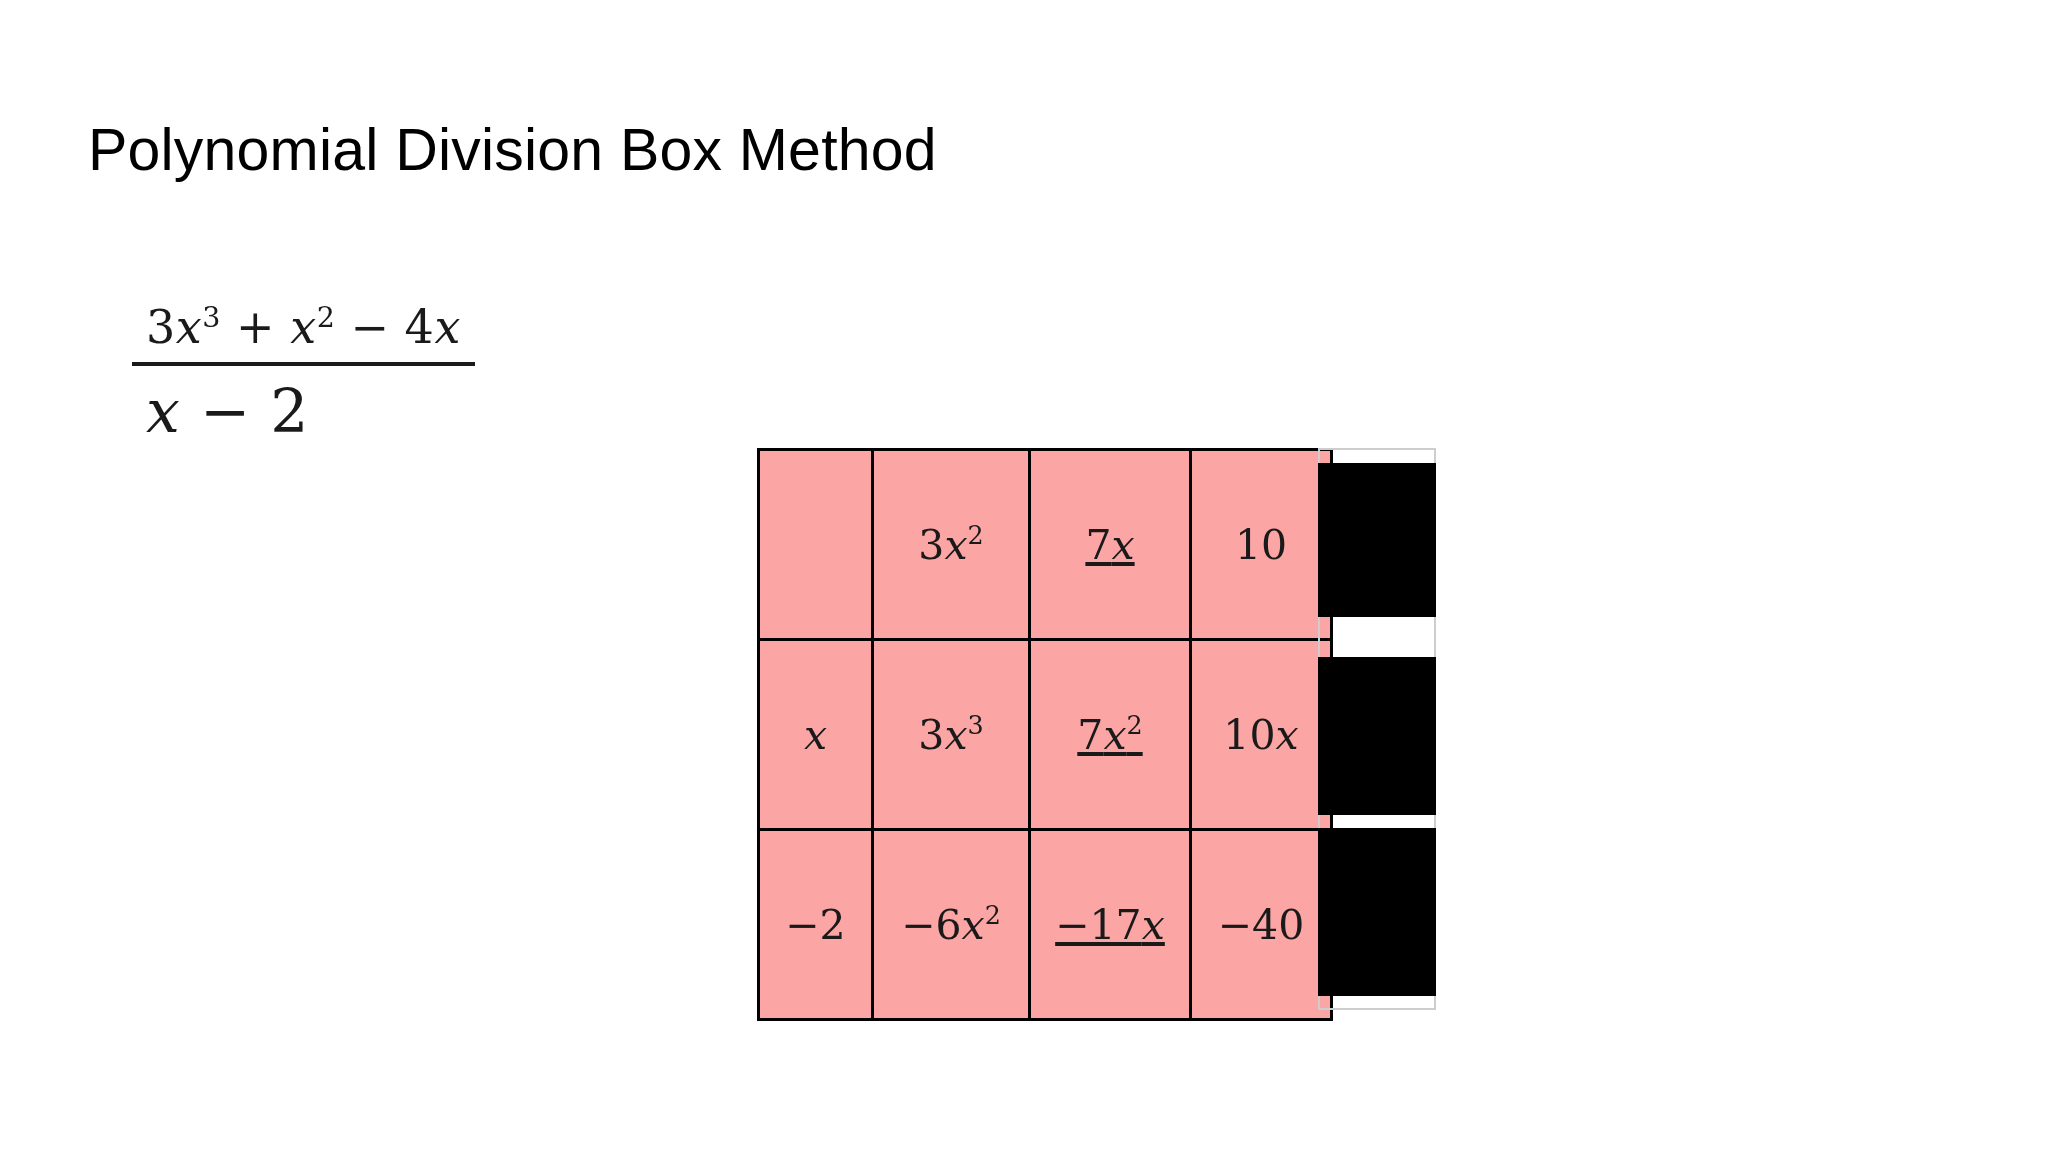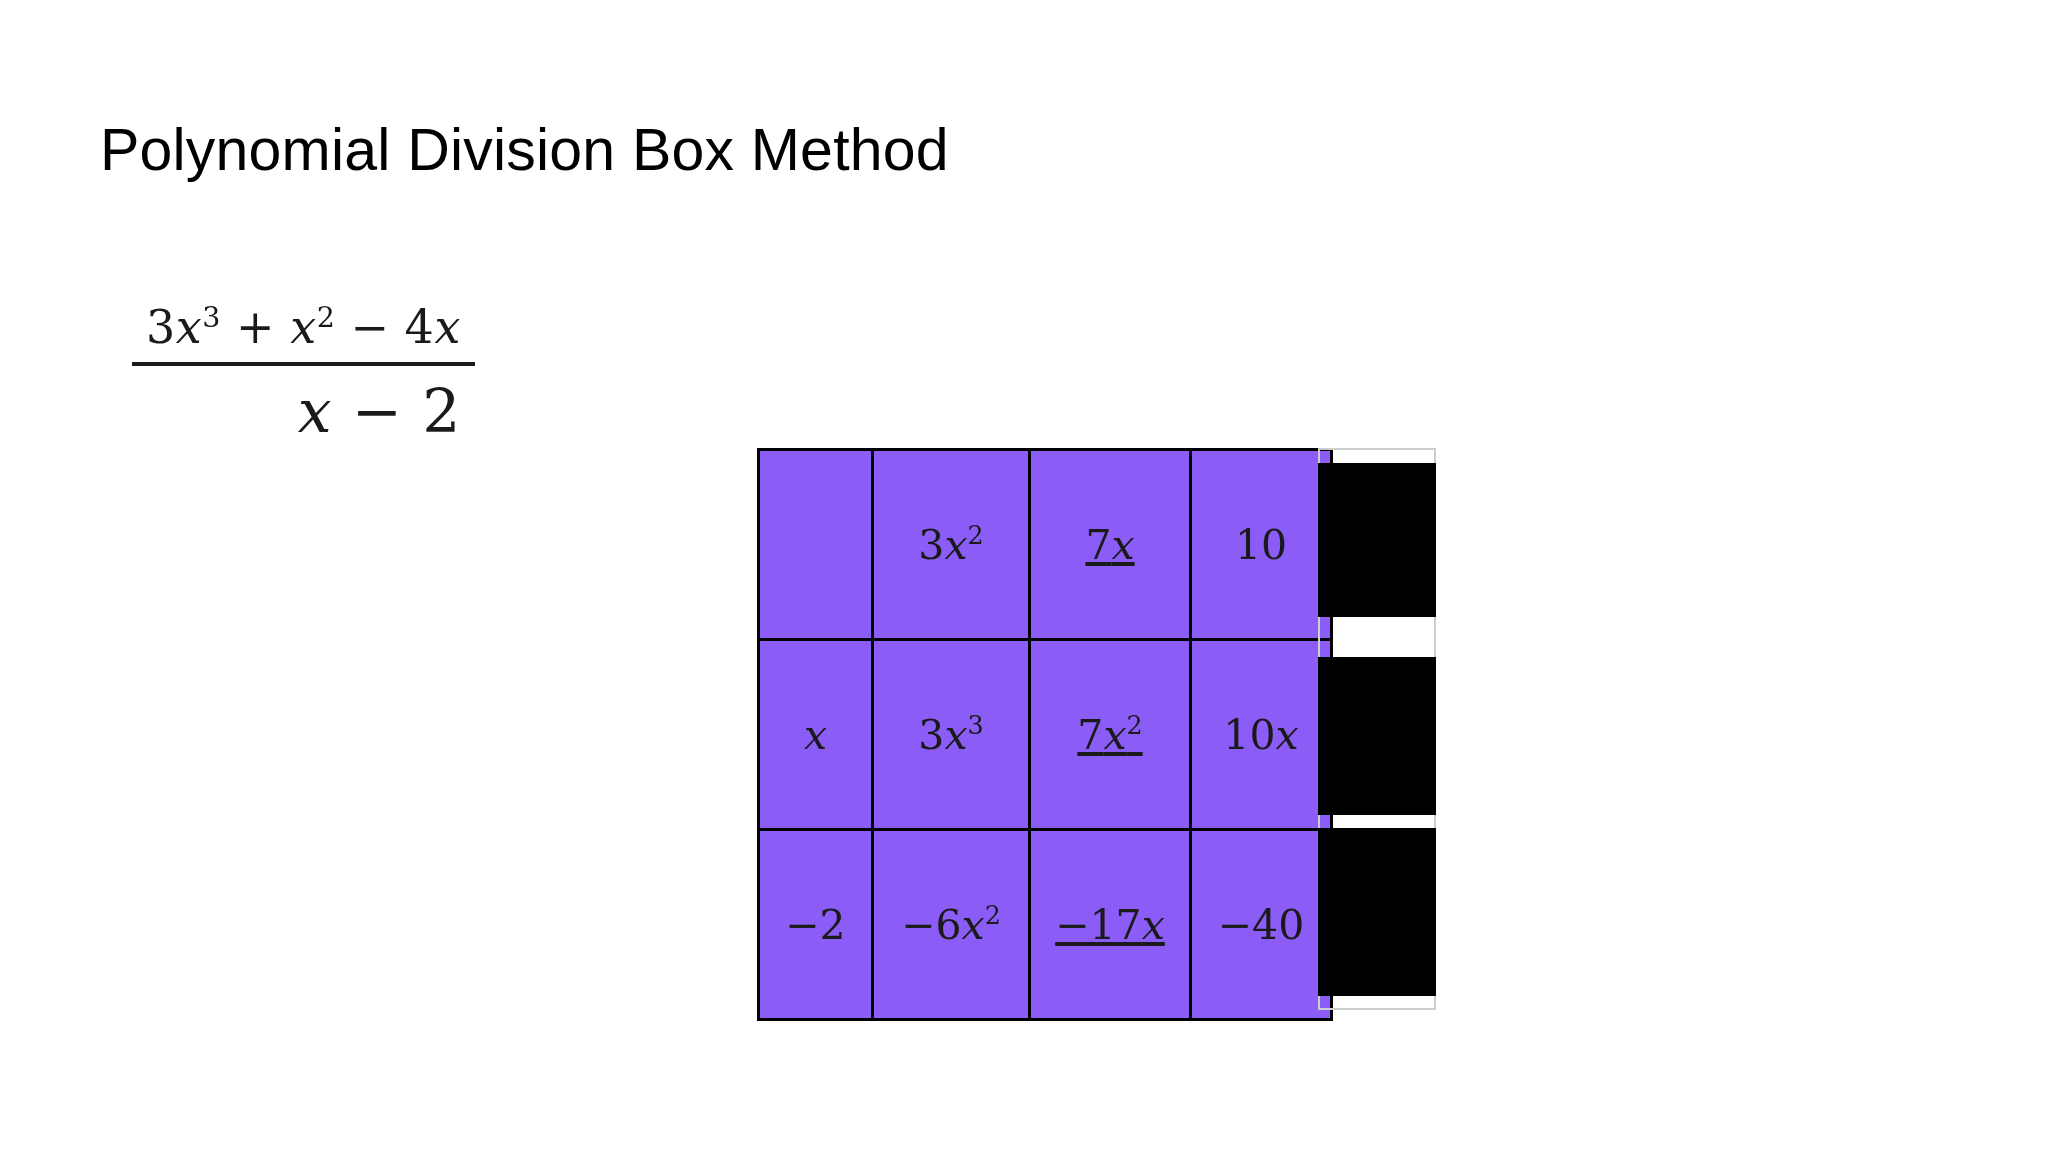--- a/index.html
+++ b/index.html
@@ -22,21 +22,20 @@
     position: absolute;
     left: 88px;
     top: 118px;
     font-family: "Liberation Sans", sans-serif;
     font-size: 59px;
     font-weight: 400;
     color: #000000;
     letter-spacing: 0.2px;
     line-height: 1.1;
     white-space: nowrap;
-    margin-left: 12px;
   }
 
   
   .math {
     font-family: "DejaVu Serif", "Liberation Serif", serif;
     color: #1a1a1a;
   }
   .mi { font-style: italic; }
   .mn { font-style: normal; }
   .mo { font-style: normal; }
@@ -46,21 +45,21 @@
     line-height: 0;
     font-style: normal;
   }
 
   
   .fraction-block {
     position: absolute;
     left: 132px;
     top: 300px;
     display: inline-block;
-    text-align: right;
+    text-align: left;
   }
   .frac-numerator {
     font-size: 46px;
     padding: 0 14px 6px 14px;
     white-space: nowrap;
     letter-spacing: 0.5px;
   }
   .frac-bar {
     height: 4px;
     background: #1a1a1a;
@@ -84,21 +83,21 @@
   }
   .box-grid td {
     border: 3px solid #000000;
     height: 187px;
     text-align: center;
     vertical-align: middle;
     font-family: "DejaVu Serif", "Liberation Serif", serif;
     font-size: 41px;
     color: #1a1a1a;
     padding: 0;
-    background: #8b5cf6;
+    background: #fca5a5;
     white-space: nowrap;
   }
   .col-head  { width: 111px; }
   .col-one   { width: 154px; }
   .col-two   { width: 158px; text-decoration: underline; }
   .col-three { width: 138px; }
 
   
   .redaction-column {
     position: absolute;

